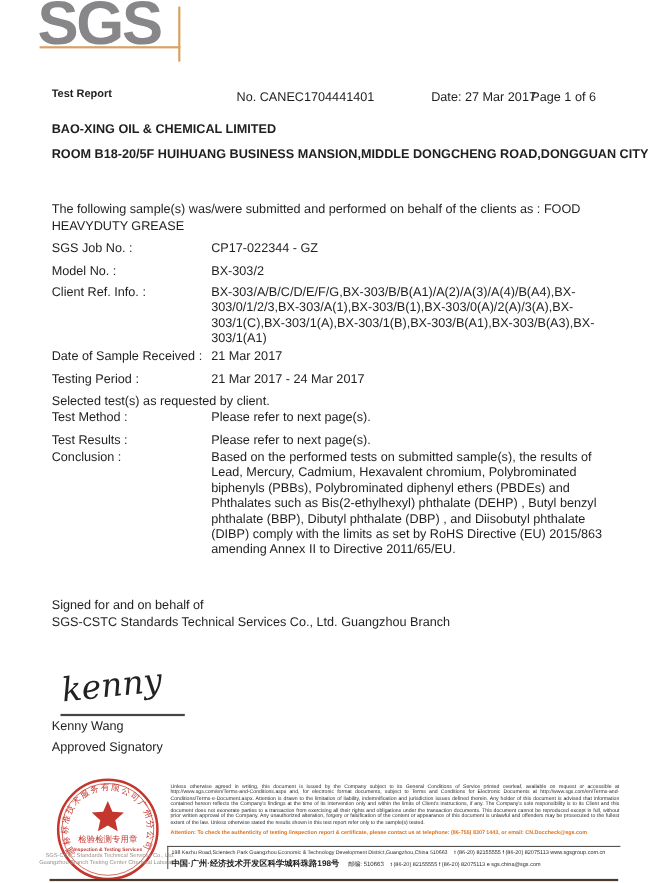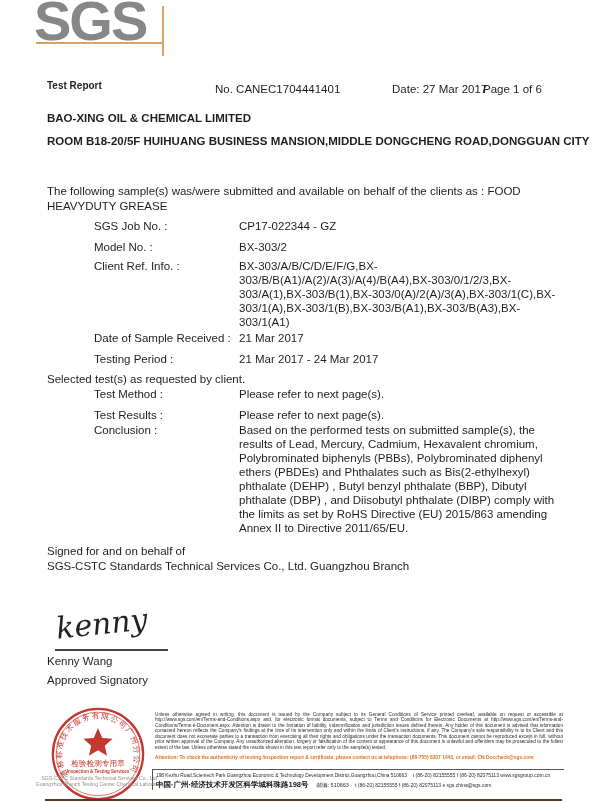--- a/index.html
+++ b/index.html
@@ -29,21 +29,21 @@
   
   .client-name { position:absolute; left:47px; top:112px; font-size:11.5px; font-weight:bold; }
   .client-addr { position:absolute; left:47px; top:135px; font-size:11.5px; font-weight:bold; }
 
   
   .intro { position:absolute; left:47px; top:184px; width:524px; font-size:11.5px; line-height:15px; }
 
   
   .info { position:absolute; left:47px; top:219px; width:520px; font-size:11.5px; }
   .info-row { display:flex; line-height:14px; }
-  .info-label { width:145px; flex:0 0 145px;margin-left:47px; }
+  .info-label { width:145px; flex:0 0 145px; }
   .info-value { flex:1; }
   .mb7 { margin-bottom:7px; } .mb6 { margin-bottom:6px; }
   .mb5 { margin-bottom:5px; } .mb2 { margin-bottom:2px; } .mb1 { margin-bottom:1px; }
 
   
   .signed-for { position:absolute; left:47px; top:544px; font-size:11.5px; line-height:15px; }
 
   
   .autograph {
     position:absolute; left:56px; top:606px; font-size:30px;
@@ -93,21 +93,21 @@
   <div class="logo-vline"></div>
 
   <div class="hdr hdr-title">Test Report</div>
   <div class="hdr hdr-no">No. CANEC1704441401</div>
   <div class="hdr hdr-date">Date: 27 Mar 2017</div>
   <div class="hdr hdr-page">Page 1 of 6</div>
 
   <div class="client-name">BAO-XING OIL &amp; CHEMICAL LIMITED</div>
   <div class="client-addr">ROOM B18-20/5F HUIHUANG BUSINESS MANSION,MIDDLE DONGCHENG ROAD,DONGGUAN CITY</div>
 
-  <div class="intro">The following sample(s) was/were submitted and available on behalf of the clients as : FOOD HEAVYDUTY GREASE</div>
+  <div class="intro">The following sample(s) was/were submitted and performed on behalf of the clients as : FOOD HEAVYDUTY GREASE</div>
 
   <div class="info">
     <div class="info-row mb7">
       <div class="info-label">SGS Job No. :</div>
       <div class="info-value">CP17-022344 - GZ</div>
     </div>
     <div class="info-row mb5">
       <div class="info-label">Model No. :</div>
       <div class="info-value">BX-303/2</div>
     </div>

